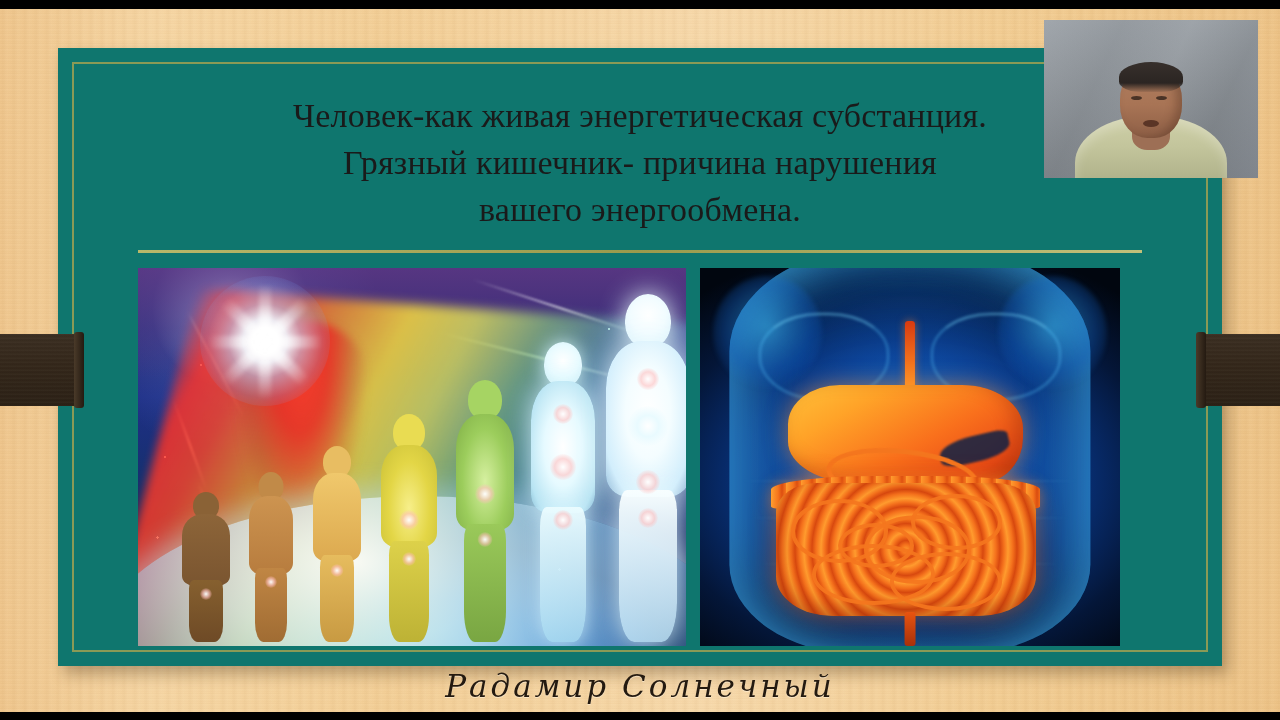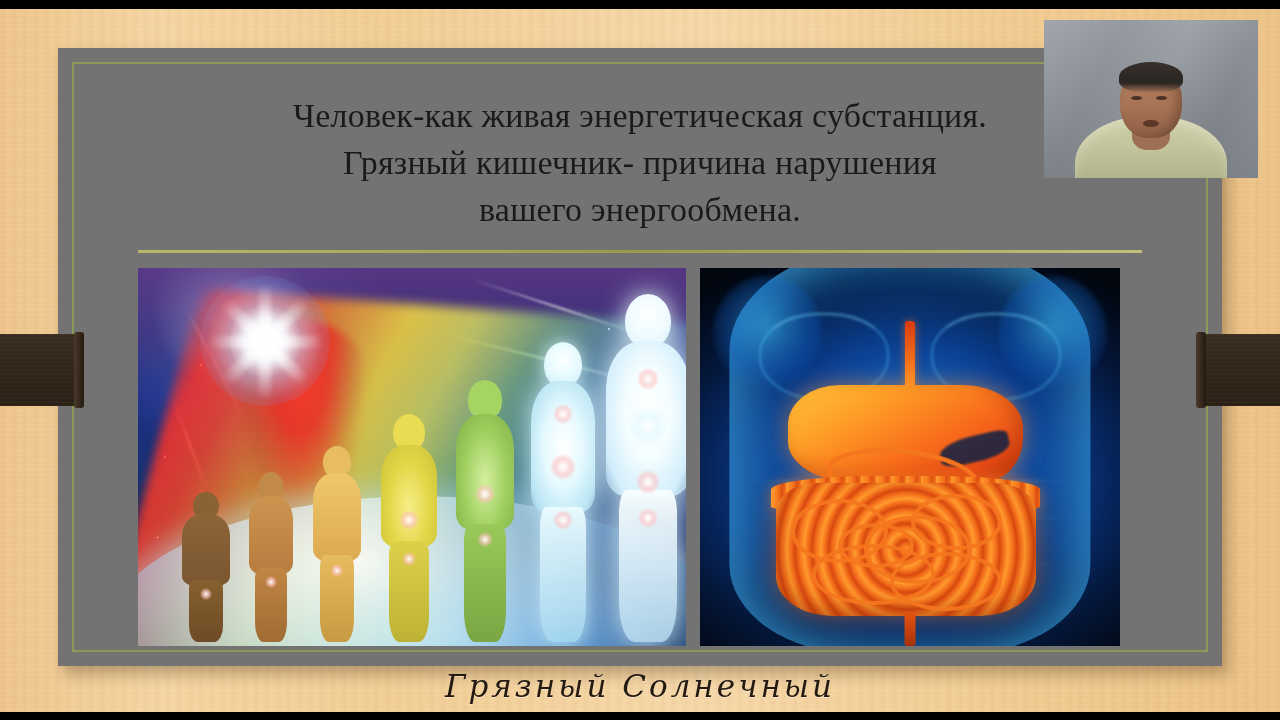--- a/index.html
+++ b/index.html
@@ -79,21 +79,21 @@
     z-index: 40;
   }
 
   
   .slide-card {
     position: absolute;
     left: 58px;
     top: 48px;
     width: 1164px;
     height: 618px;
-    background: #737373;
+    background: #0f766e;
     box-shadow: 6px 8px 14px rgba(60,40,15,0.33);
     z-index: 10;
   }
   
   .slide-inner-frame {
     position: absolute;
     left: 14px;
     top: 14px;
     right: 14px;
     bottom: 14px;
@@ -699,21 +699,21 @@
             <div class="coil" style="left:44%; top:52%; width:40%; height:38%;"></div>
             <div class="coil" style="left:24%; top:30%; width:26%; height:28%;"></div>
           </div>
           <div class="rectum"></div>
         </div>
       </div>
 
     </div>
   </div>
 
-  <div class="signature">Грязный  Солнечный</div>
+  <div class="signature">Радамир  Солнечный</div>
 
   <div class="webcam">
     <div class="wall"></div>
     <div class="person-shirt"></div>
     <div class="person-neck"></div>
     <div class="person-head"></div>
     <div class="person-hair"></div>
     <div class="eye l"></div>
     <div class="eye r"></div>
     <div class="mouth"></div>

